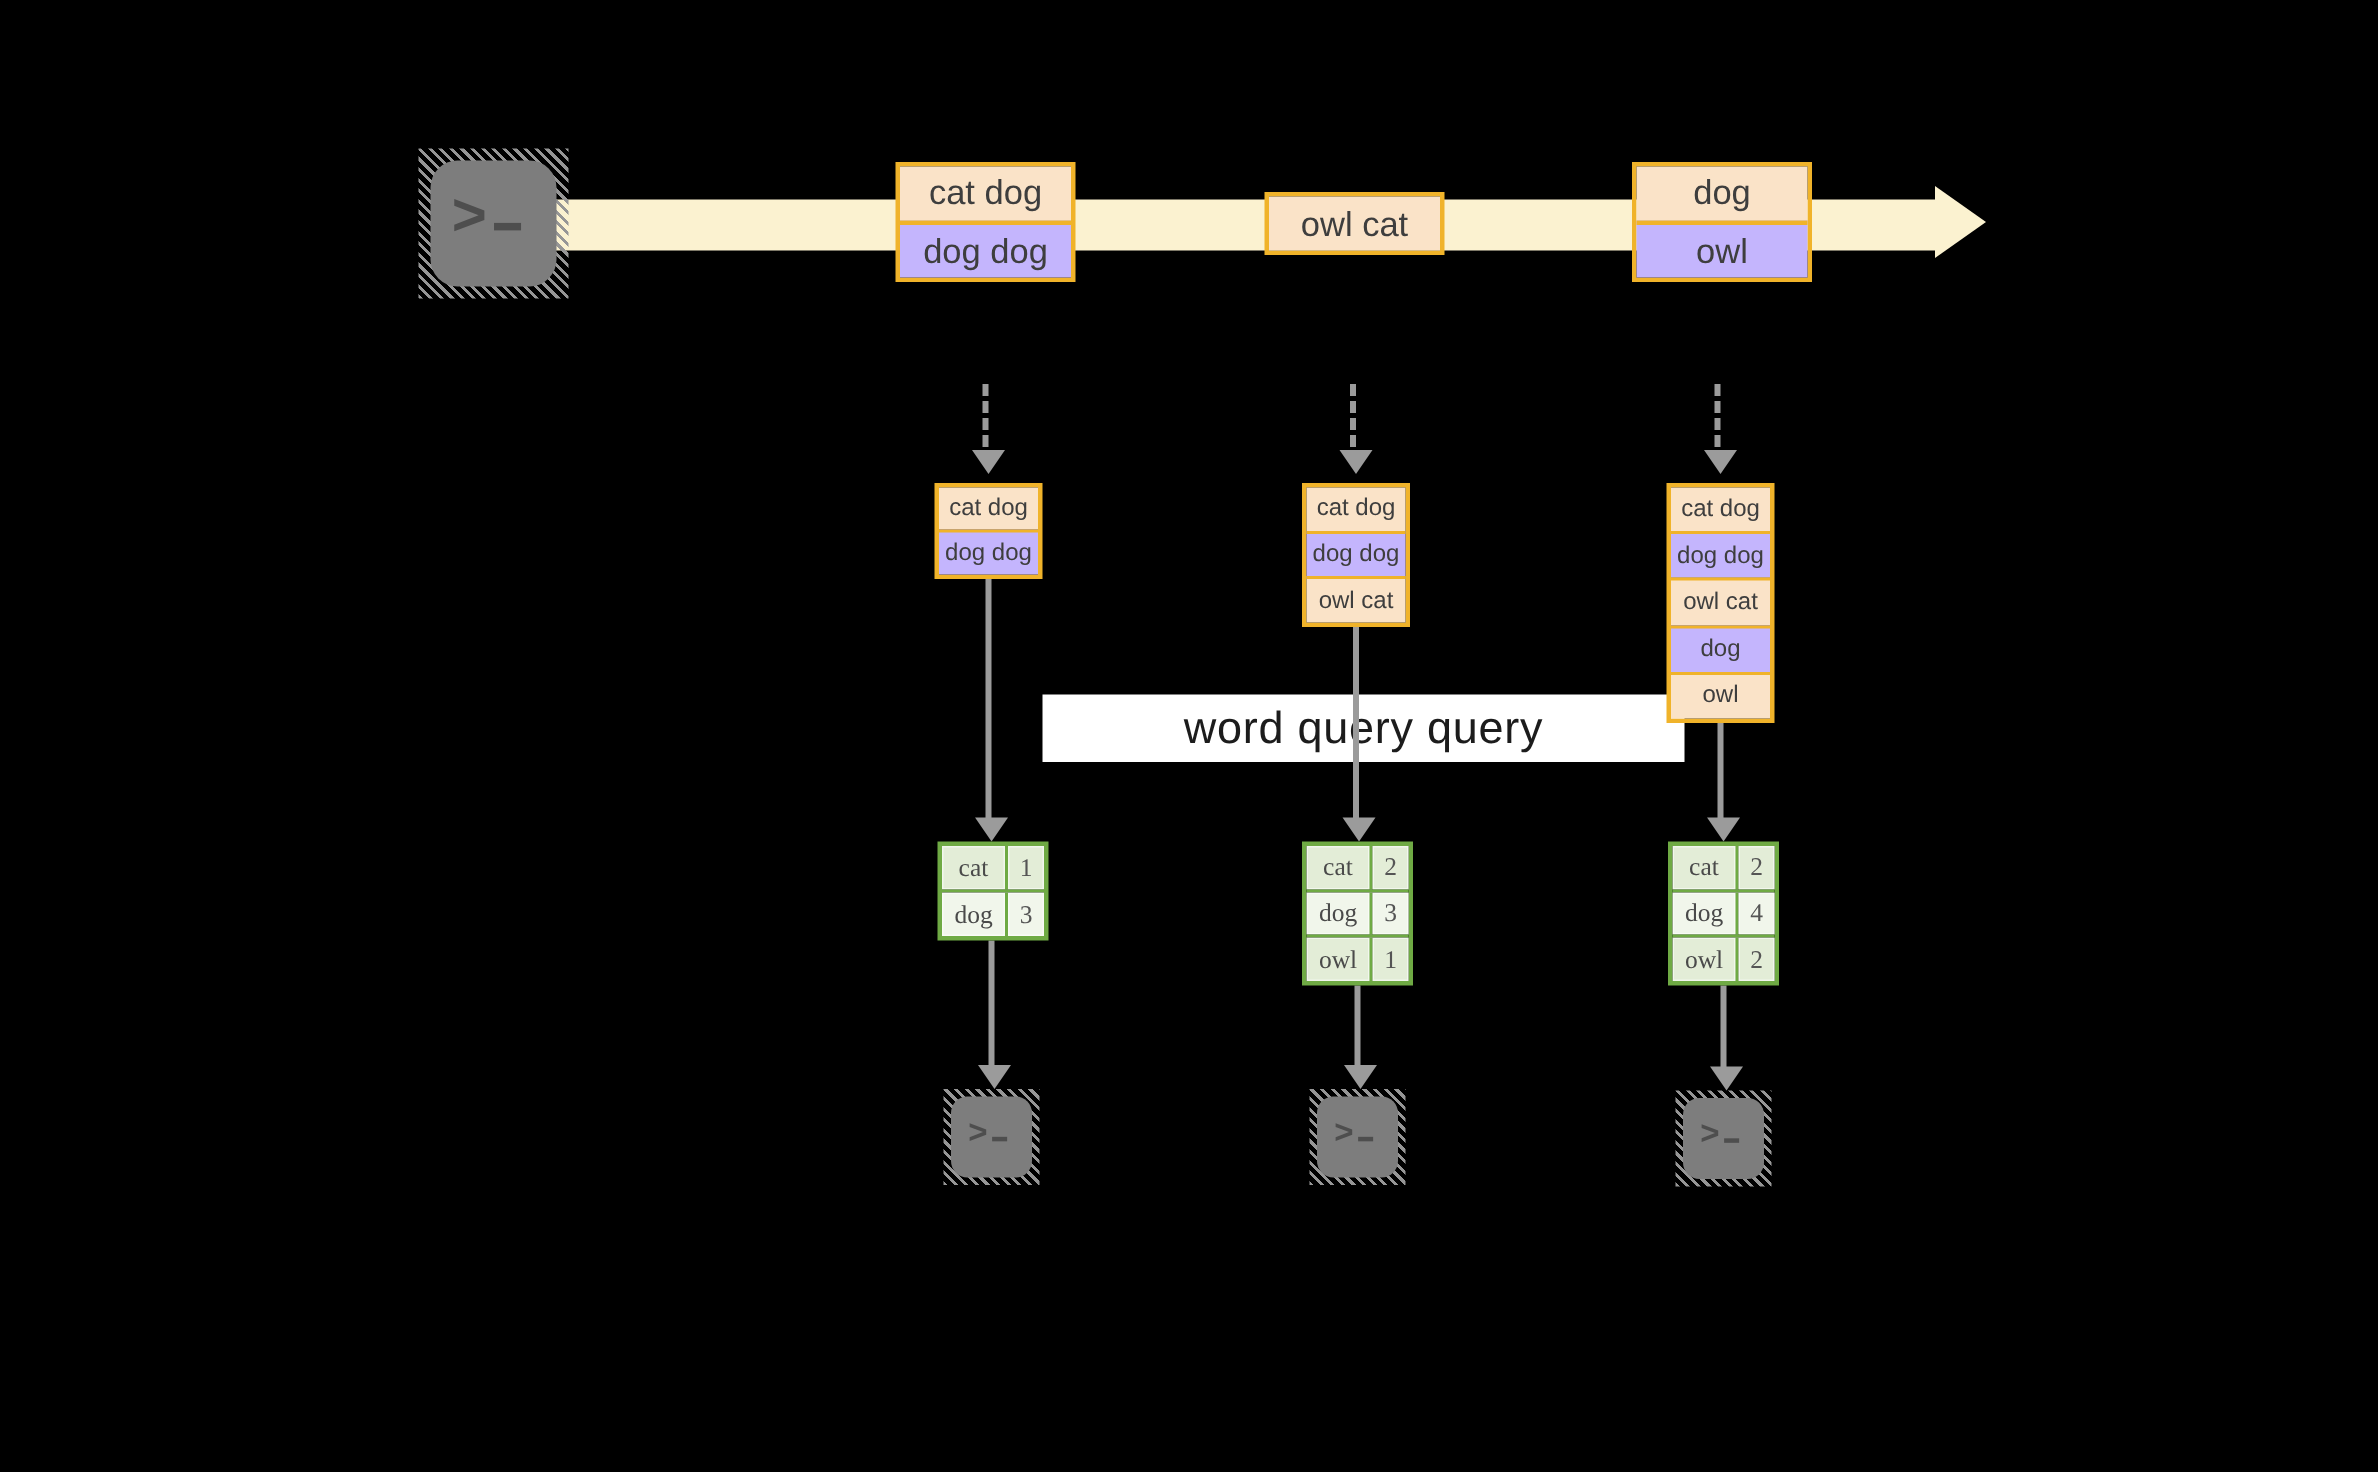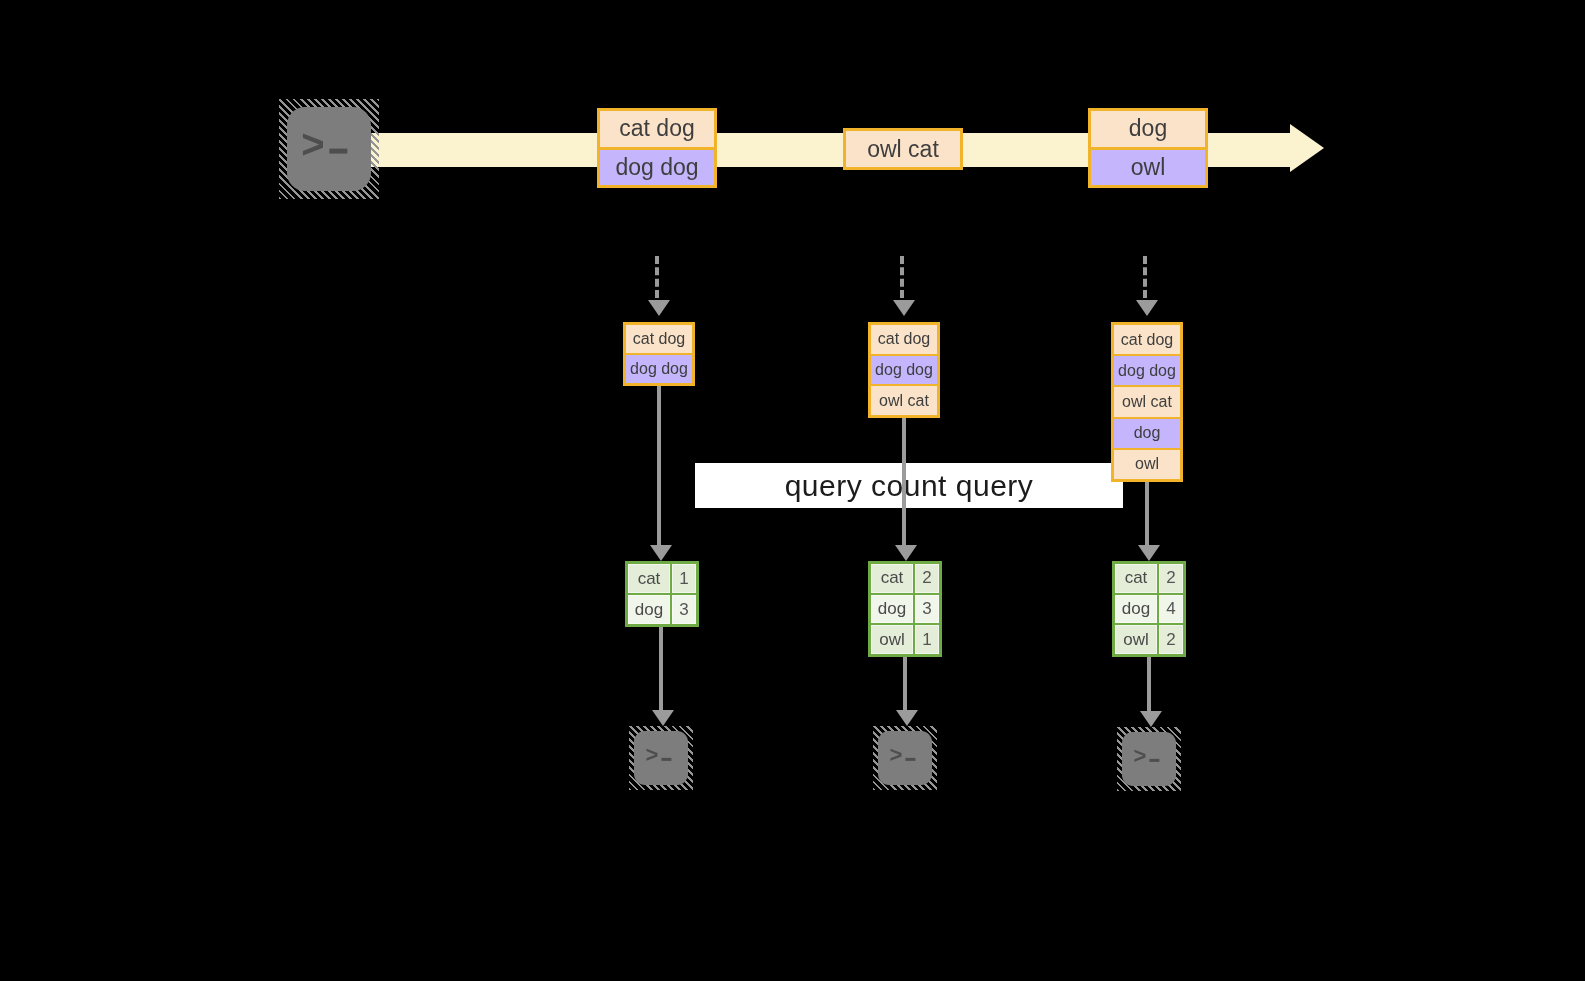--- a/index.html
+++ b/index.html
@@ -39,21 +39,21 @@
   
   .stack{position:absolute;z-index:4;box-sizing:border-box;border:3px solid #F0B32A;
          display:flex;flex-direction:column;width:72px;}
   .stack-row{flex:1;display:flex;align-items:center;justify-content:center;
              font-size:16px;color:#3E3E3E;}
   .stack-row + .stack-row{border-top:2px solid #F0B32A;}
 
   
   .wc{position:absolute;z-index:4;box-sizing:border-box;border:3px solid #6FAA44;
       display:flex;flex-direction:column;width:74px;}
-  .wc-row{flex:1;display:flex;}
+  .wc-row{flex:1;display:flex;font-family:Liberation Serif, serif;}
   .wc-row + .wc-row{border-top:2px solid #6FAA44;}
   .wc-name{width:42px;display:flex;align-items:center;justify-content:center;
            border-right:2px solid #6FAA44;font-size:17px;color:#4A4A4A;
            box-shadow:inset 0 0 0 1px rgba(255,255,255,.55);}
   .wc-val{flex:1;display:flex;align-items:center;justify-content:center;
           font-size:17px;color:#555;box-shadow:inset 0 0 0 1px rgba(255,255,255,.55);}
   .g-a{background:#E3EDD7;}
   .g-b{background:#F1F6EB;}
 
   
@@ -112,21 +112,21 @@
   </div>
   <div class="stack" style="left:1111px;top:322px;height:160px;">
     <div class="stack-row fill-a">cat dog</div>
     <div class="stack-row fill-b">dog dog</div>
     <div class="stack-row fill-a">owl cat</div>
     <div class="stack-row fill-b">dog</div>
     <div class="stack-row fill-a">owl</div>
   </div>
 
   <div class="query-band">
-    <span>query count query</span>
+    <span>word query query</span>
   </div>
 
   <div class="vline" style="left:657px;top:386px;height:160px;"></div>
   <div class="ahead" style="left:650px;top:545px;"></div>
   <div class="vline" style="left:902px;top:418px;height:128px;"></div>
   <div class="ahead" style="left:895px;top:545px;"></div>
   <div class="vline" style="left:1145px;top:482px;height:64px;"></div>
   <div class="ahead" style="left:1138px;top:545px;"></div>
 
   <div class="wc" style="left:625px;top:561px;height:66px;">

